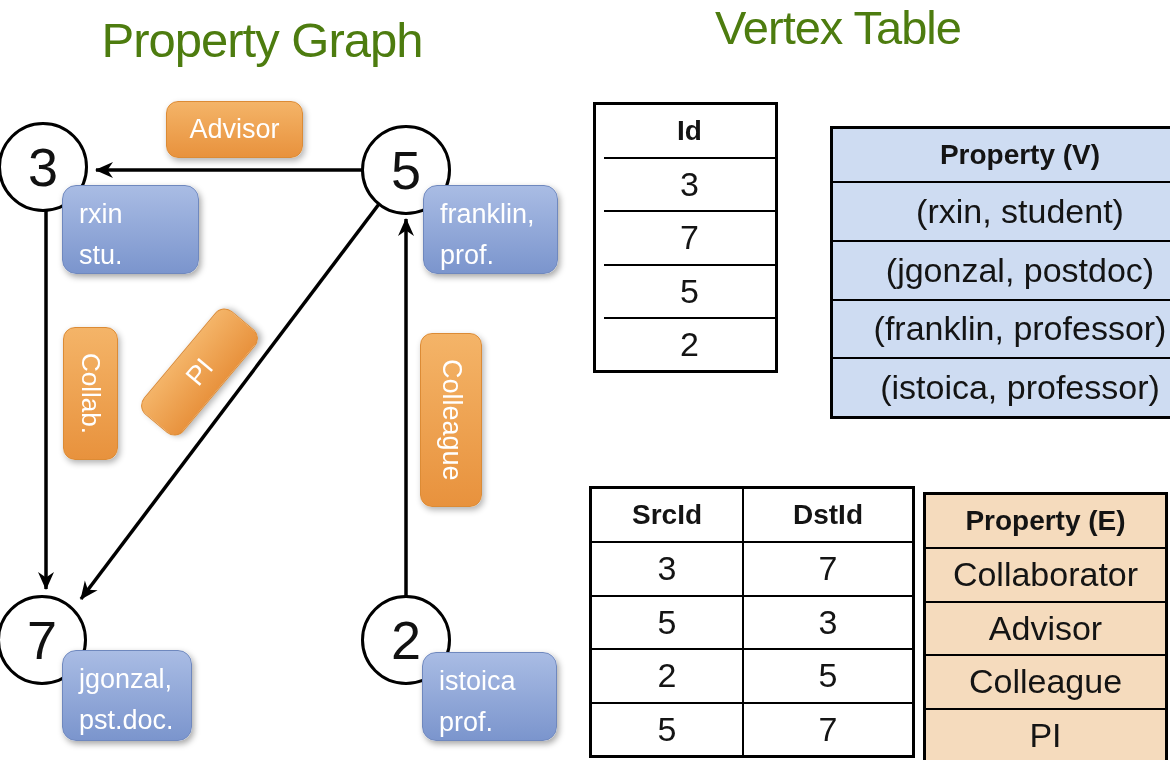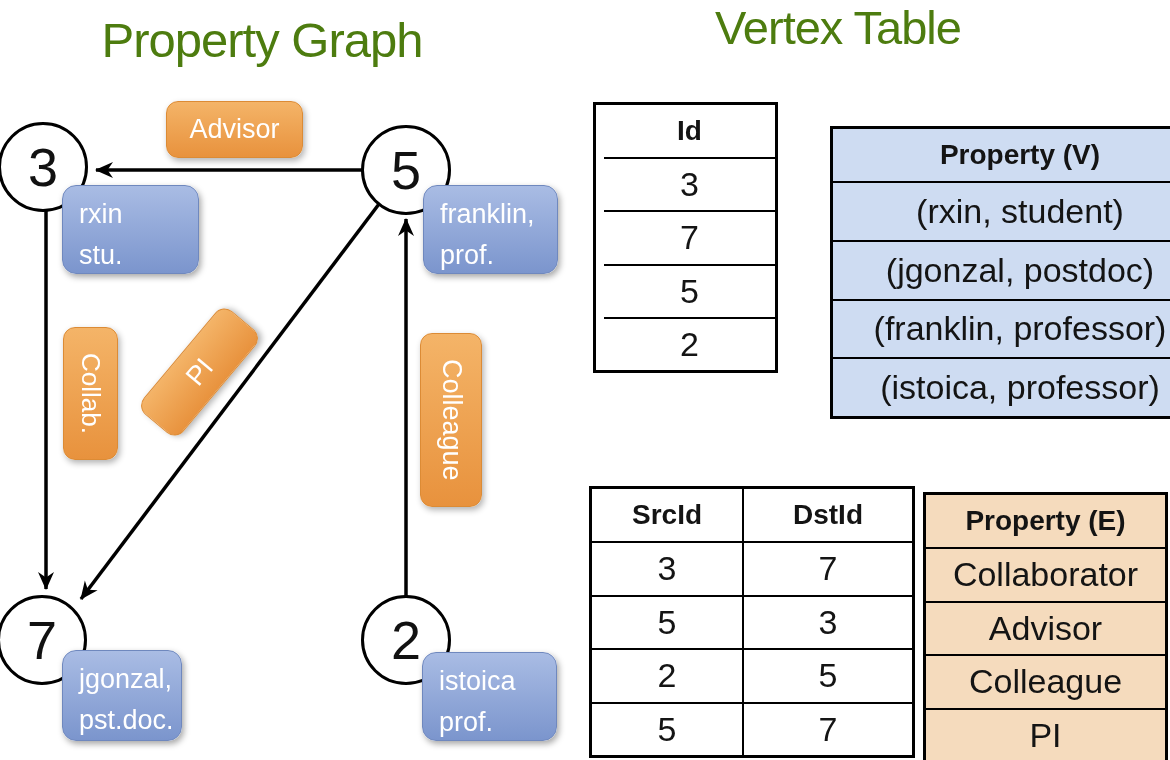--- a/index.html
+++ b/index.html
@@ -91,21 +91,21 @@
   </div>
 
   <div class="pbox" style="left:62px;top:185px;width:137px;height:89px;">
     <div>rxin</div>
     <div>stu.</div>
   </div>
   <div class="pbox" style="left:423px;top:185px;width:135px;height:89px;">
     <div>franklin,</div>
     <div>prof.</div>
   </div>
-  <div class="pbox" style="left:62px;top:650px;width:120px;height:91px;">
+  <div class="pbox" style="left:62px;top:650px;width:130px;height:91px;">
     <div>jgonzal,</div>
     <div>pst.doc.</div>
   </div>
   <div class="pbox" style="left:422px;top:652px;width:135px;height:89px;">
     <div>istoica</div>
     <div>prof.</div>
   </div>
 
   <div class="ebox" style="left:166px;top:101px;width:137px;height:57px;">
     <span>Advisor</span>

